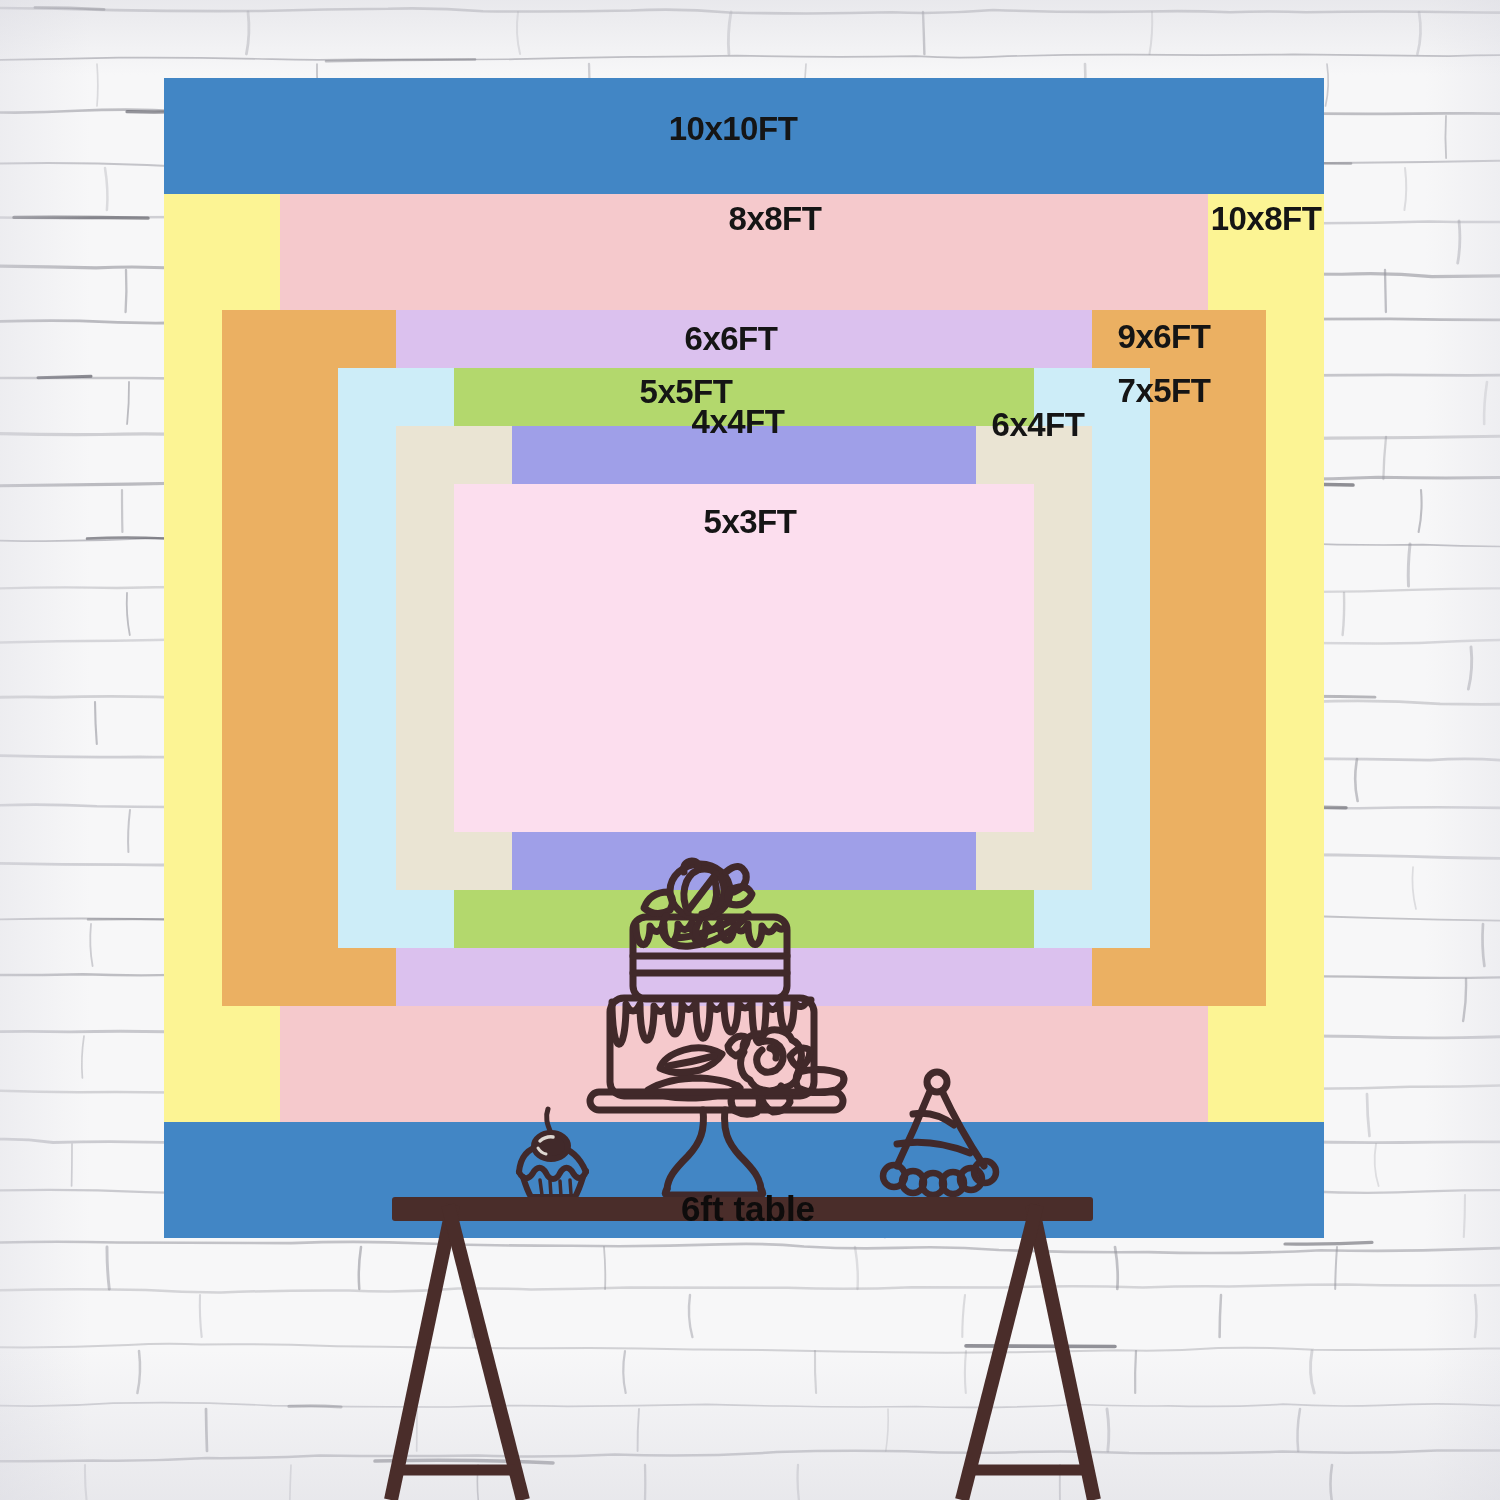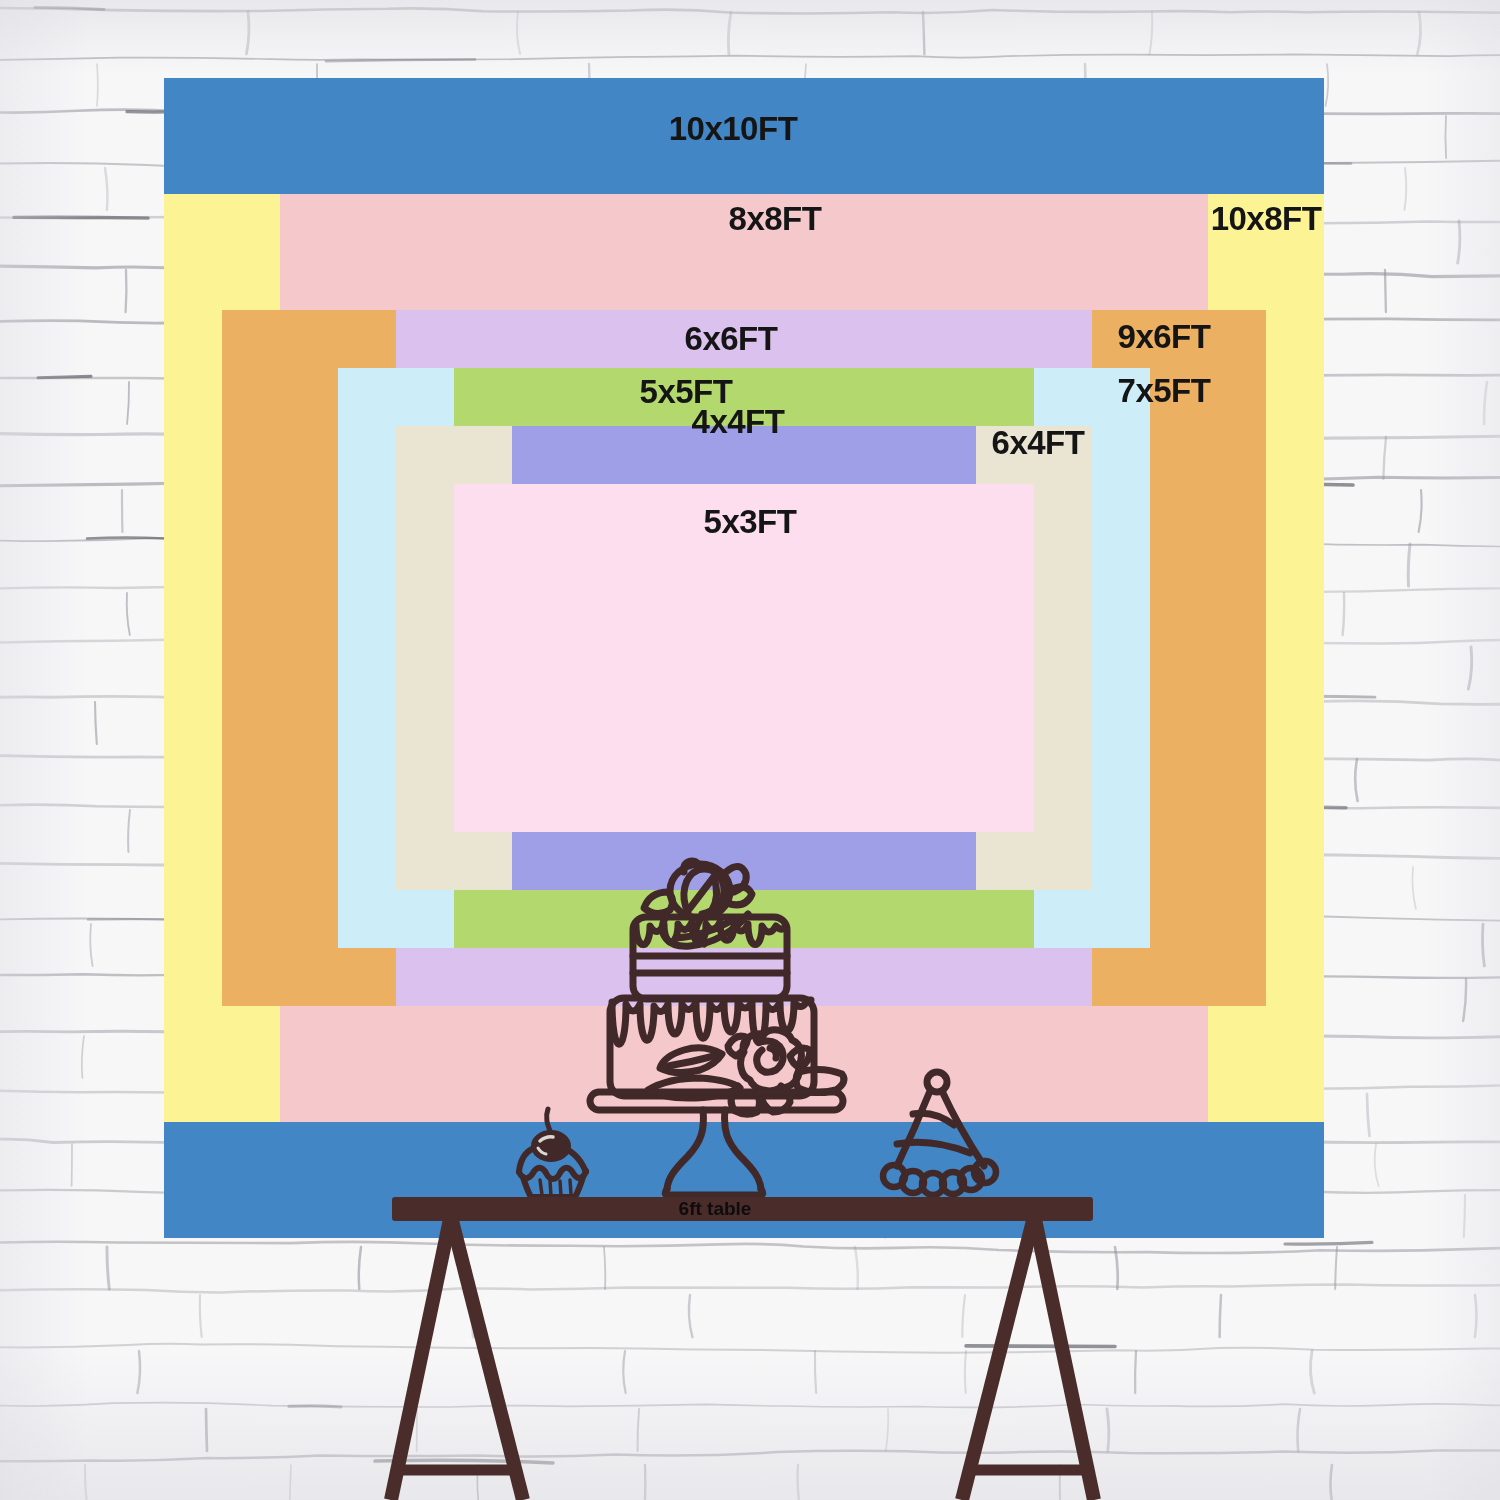--- a/index.html
+++ b/index.html
@@ -13,22 +13,22 @@
       linear-gradient(90deg, rgba(218,218,226,0.35) 0%, rgba(248,248,250,0) 6%),
       linear-gradient(270deg, rgba(218,218,226,0.3) 0%, rgba(248,248,250,0) 5%),
       radial-gradient(900px 700px at 50% 44%, rgba(255,255,255,0.55), rgba(255,255,255,0) 72%);}
   #size-chart{z-index:10;}
   #size-labels{z-index:20;}
   #artwork{z-index:30;}
   .size-rect{position:absolute;}
   .size-label{position:absolute;transform:translate(-50%,-50%);
       font-size:33px;font-weight:bold;letter-spacing:-0.5px;color:#151515;
       white-space:nowrap;line-height:1;}
-  #table-label{position:absolute;left:715px;top:1209px;transform:translate(-50%,-50%);
-      font-size:19px;font-weight:bold;color:#0e0c0c;z-index:40;white-space:nowrap;}
+  #table-label{position:absolute;left:748px;top:1209px;transform:translate(-50%,-50%);
+      font-size:35px;font-weight:bold;color:#0e0c0c;z-index:40;white-space:nowrap;}
 </style>
 </head>
 <body>
 
 <div class="stage">
 
   <svg id="wall-lines" class="layer" viewBox="0 0 1500 1500" width="1500" height="1500">
       <path d="M-20 8 q67 0.1 134 2.1 q73 1.5 147 0.9 q64 -2.1 127 -2.3 q47 -1.3 95 2.5 q74 1.0 148 -0.7 q49 -2.4 98 2.0 q82 2.0 163 -0.2 q50 2.0 101 -2.3 q77 2.8 154 1.5 q41 -1.0 83 0.7 q38 -1.4 76 0.0 q77 -1.4 155 0.1 q35 0.5 70 0.3" fill="none" stroke="#8f8f98" stroke-width="2.6" opacity="0.50" stroke-linecap="round"></path>
       <path d="M248 12 q2.5 22 -1.6 42" fill="none" stroke="#8f8f98" stroke-width="2.8" opacity="0.39" stroke-linecap="round"></path>
       <path d="M518 12 q-2.9 22 2.1 42" fill="none" stroke="#8f8f98" stroke-width="2.0" opacity="0.26" stroke-linecap="round"></path>
@@ -293,21 +293,21 @@
       <div class="size-rect" style="left: 454px; top: 484px; width: 580px; height: 348px; background: rgb(252, 222, 238);"></div>
     </div>
   <div id="size-labels" class="layer">
       <div class="size-label" style="left: 733px; top: 128px;">10x10FT</div>
       <div class="size-label" style="left: 1266px; top: 218px;">10x8FT</div>
       <div class="size-label" style="left: 731px; top: 218px; margin-left: 44px;">8x8FT</div>
       <div class="size-label" style="left: 1164px; top: 336px;">9x6FT</div>
       <div class="size-label" style="left: 731px; top: 338px;">6x6FT</div>
       <div class="size-label" style="left: 1164px; top: 390px;">7x5FT</div>
       <div class="size-label" style="left: 686px; top: 391px;">5x5FT</div>
-      <div class="size-label" style="left: 1038px; top: 442px;">6x4FT</div>
+      <div class="size-label" style="left: 1038px; top: 424px;">6x4FT</div>
       <div class="size-label" style="left: 730px; top: 421px; margin-left: 8px;">4x4FT</div>
       <div class="size-label" style="left: 730px; top: 521px; margin-left: 20px;">5x3FT</div>
     </div>
 
   <svg id="artwork" class="layer" viewBox="0 0 1500 1500" width="1500" height="1500">
 
     <g stroke="#41292a" stroke-width="7" fill="none" stroke-linecap="round" stroke-linejoin="round">
 
       <rect x="633" y="917" width="154" height="82" rx="13"></rect>
       <path d="M633 956 L787 956"></path>

